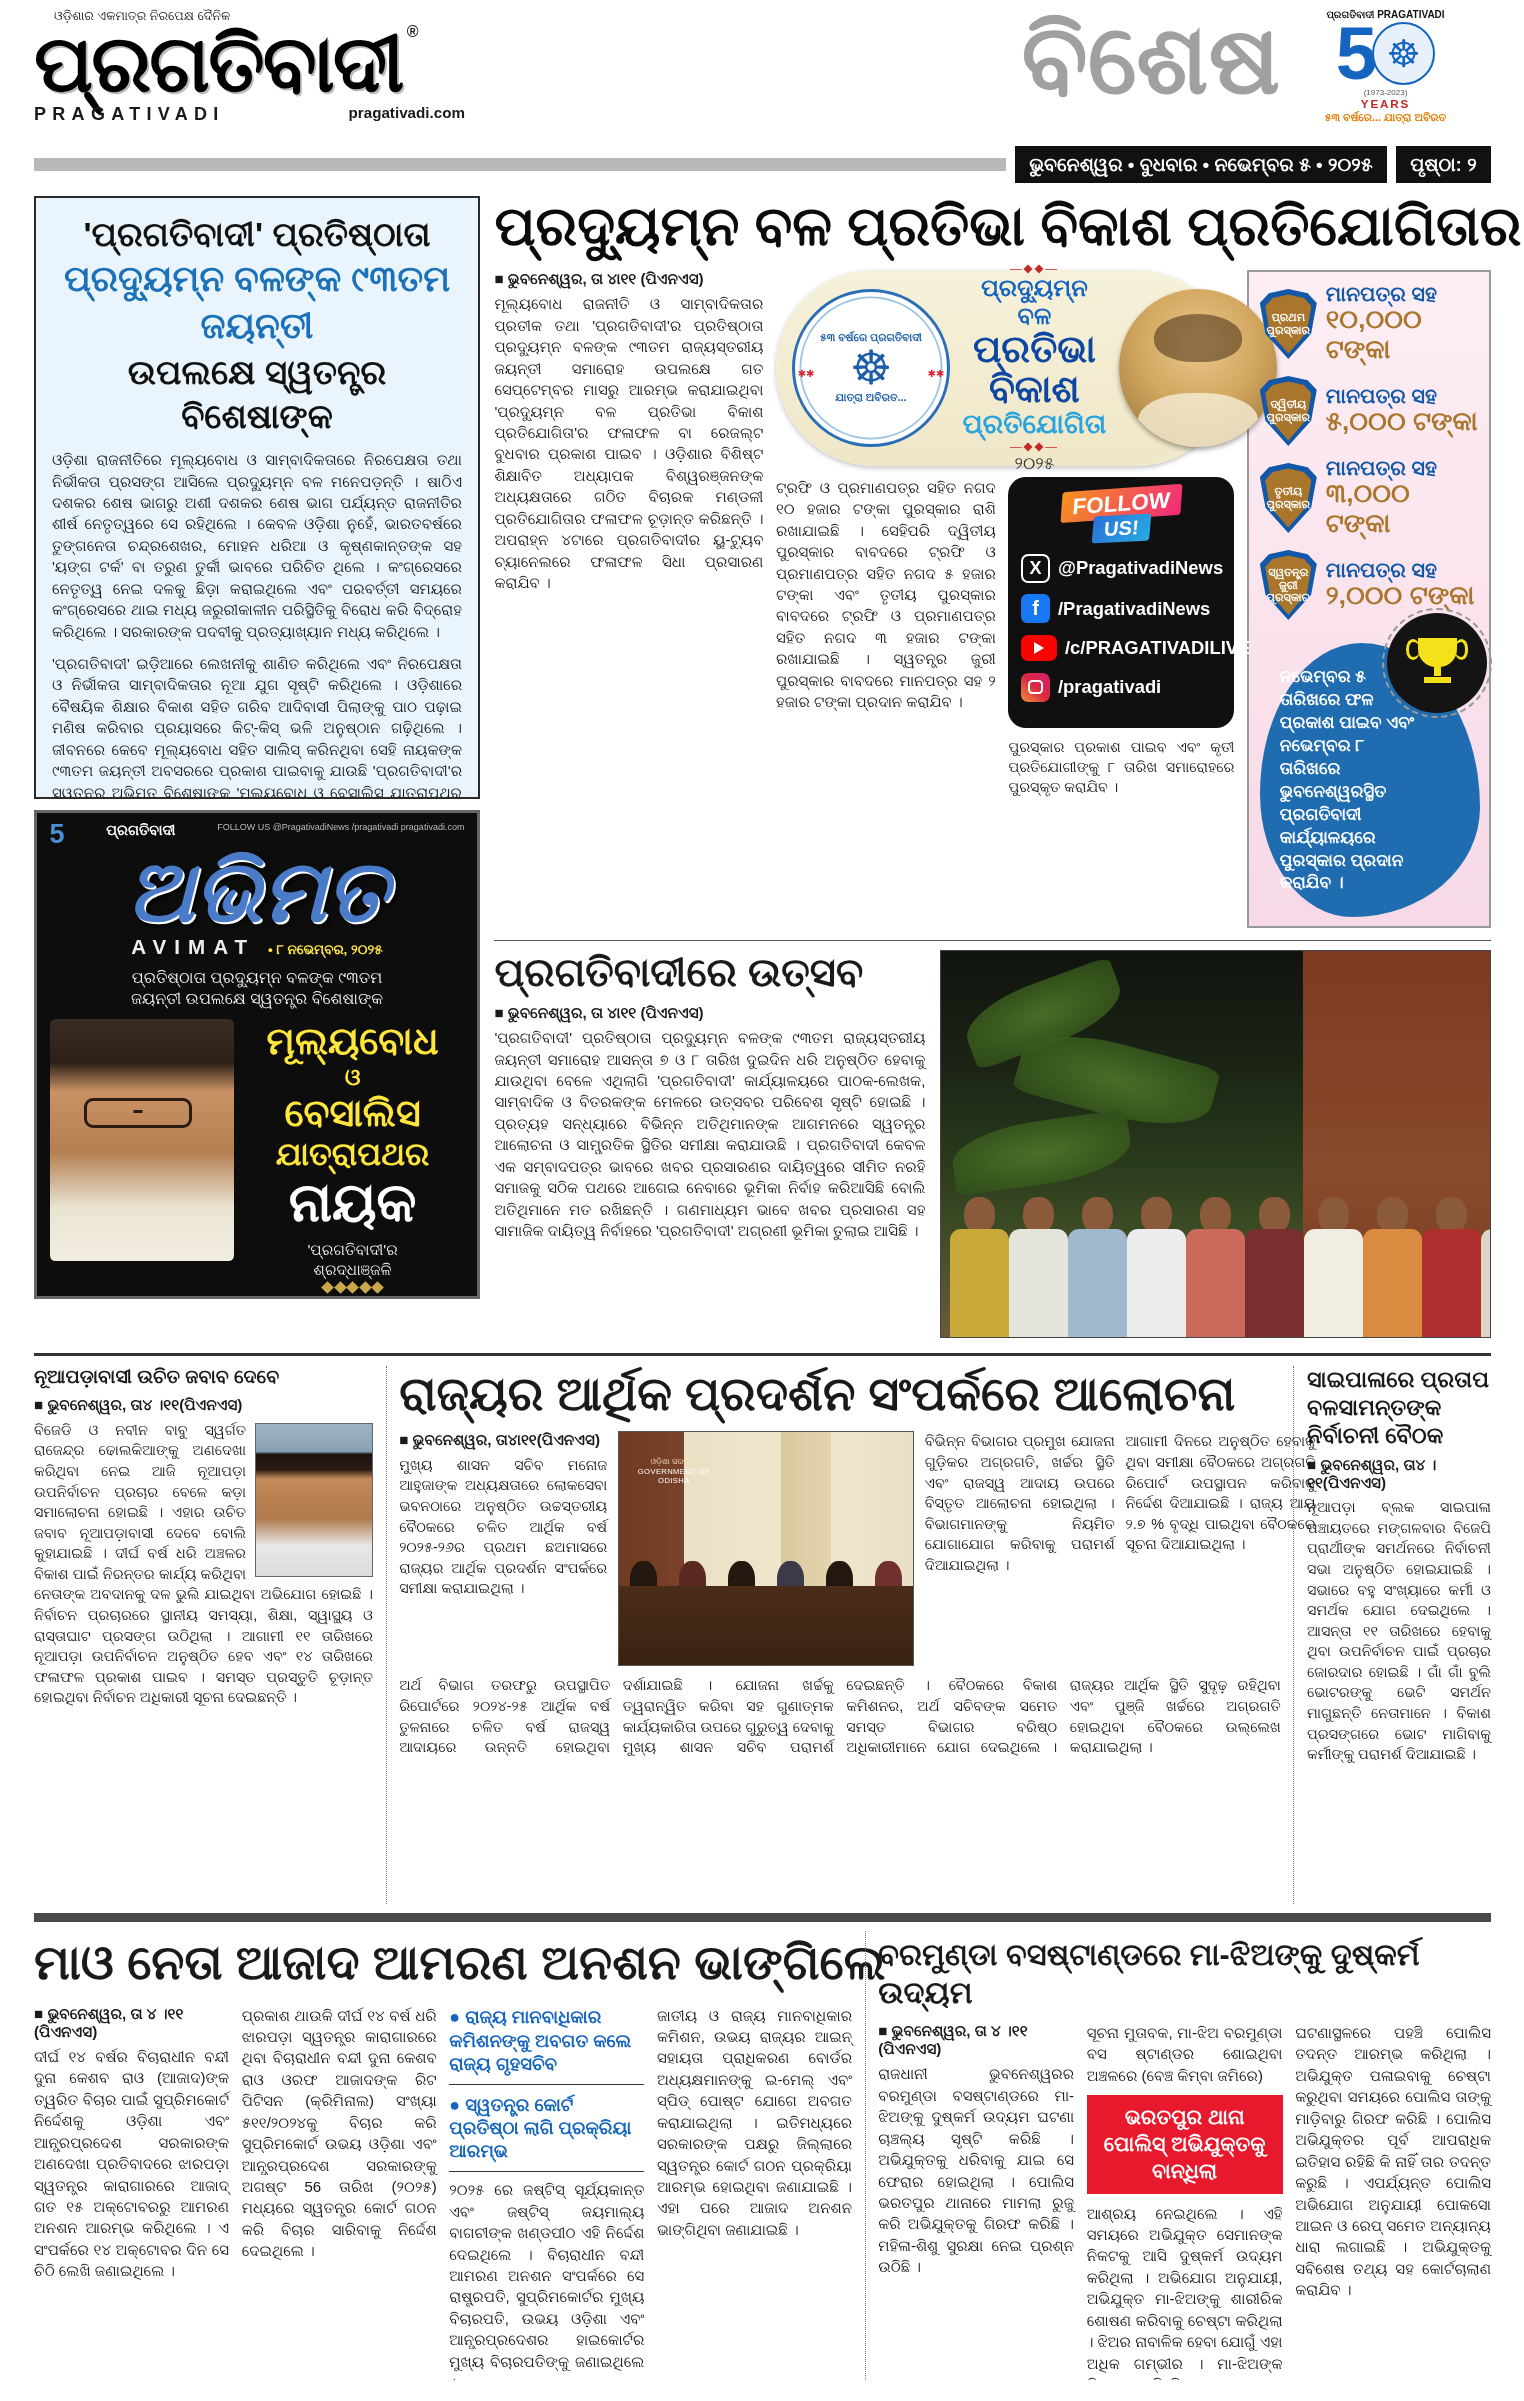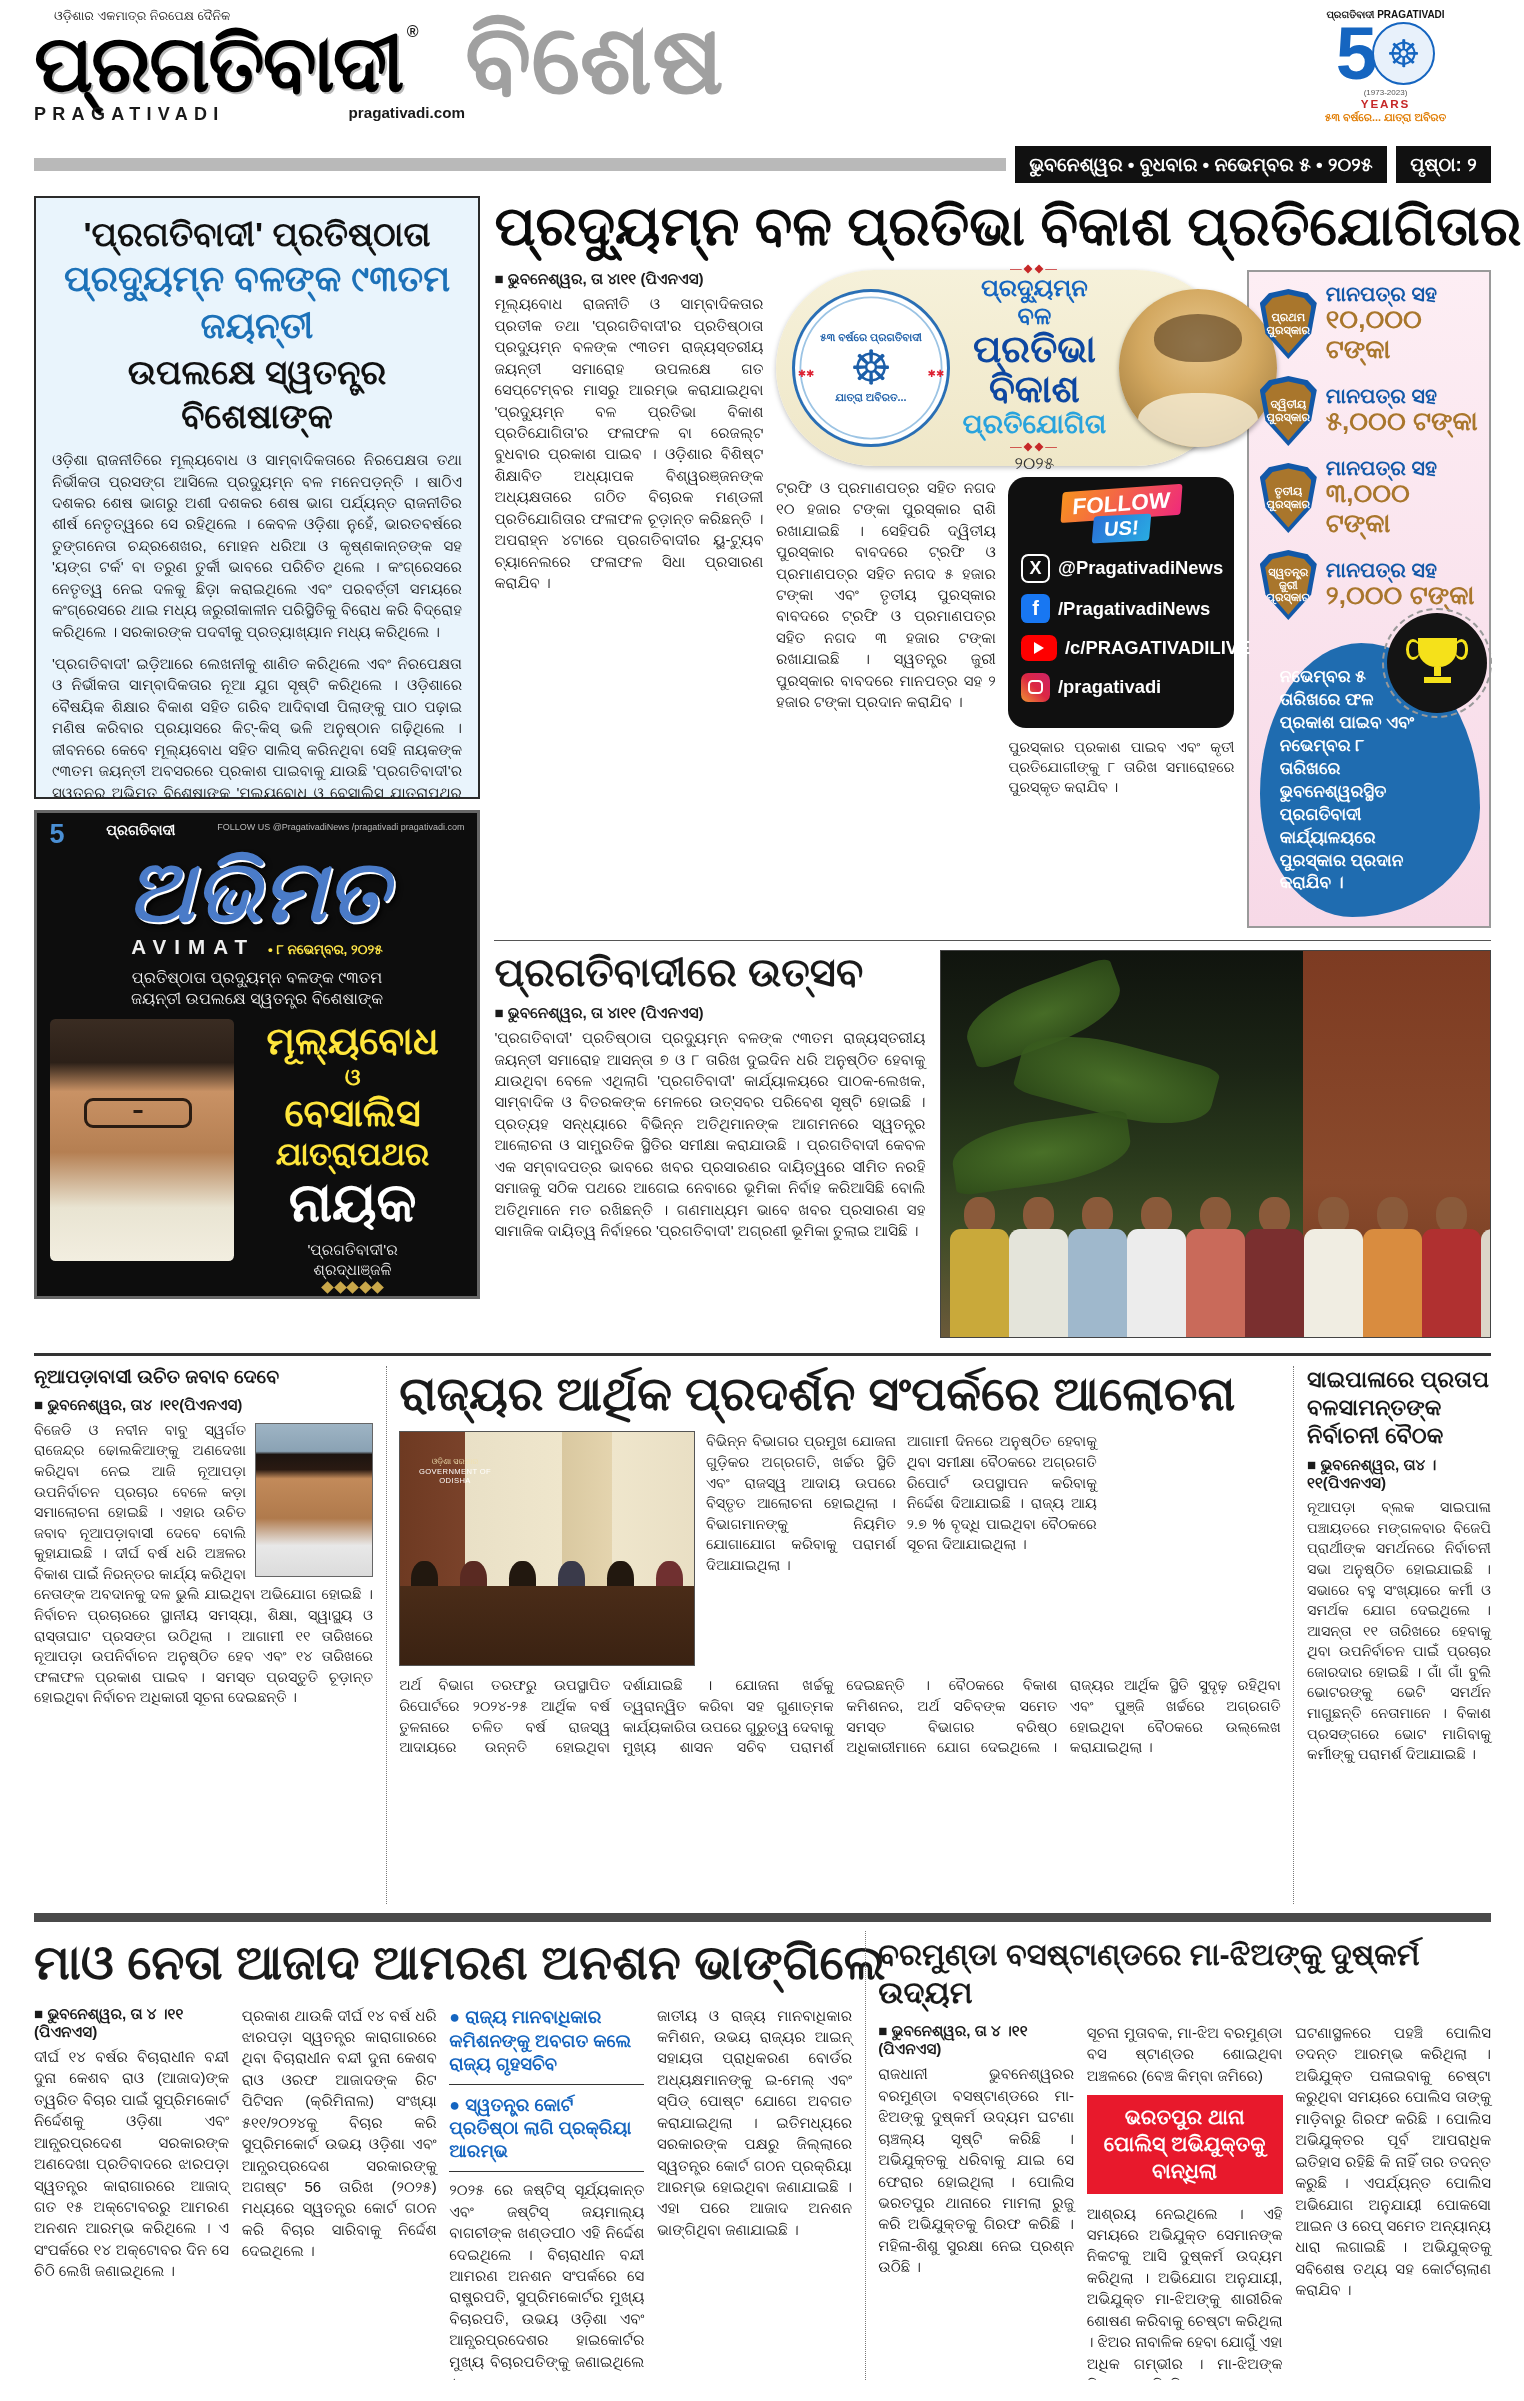--- a/index.html
+++ b/index.html
@@ -9,21 +9,21 @@
   
   .masthead { display:flex; align-items:flex-start; padding:9px 34px 0 34px; height:144px; }
   .mh-left { width:431px; }
   .tagline { font-size:12.6px; color:#222; margin-left:20px; }
   .logo-row { line-height:1; }
   .logo-odia { font-size:79px; font-weight:900; letter-spacing:-1.8px; color:#000; text-shadow:1.8px 1.8px 0 #bbb; }
   .reg { font-size:16px; vertical-align:top; font-weight:bold; }
   .logo-sub { display:flex; justify-content:space-between; margin-top:1px; }
   .logo-latin { font-weight:bold; font-size:18px; letter-spacing:6.3px; }
   .website { font-weight:bold; font-size:15.2px; }
-  .mh-center { flex:1; text-align:left; }
+  .mh-center { flex:1; text-align:right; }
   .section-title { font-size:97px; font-weight:bold; color:#a0a0a0; line-height:1.05; }
   .mh-right { width:211px; font-size:10px; text-align:center; }
   .anniv-brand { font-size:10px; font-weight:bold; color:#111; line-height:1.1; }
   .anniv-main { display:flex; align-items:center; justify-content:center; }
   .five { font-size:75px; font-weight:900; color:#1565c0; line-height:0.9; }
   .emblem { width:63px; height:63px; border-radius:50%; border:2.7px solid #1565c0; background:#e8f1fb; display:flex; align-items:center; justify-content:center; font-size:38px; color:#1565c0; margin-left:-5.4px; }
   .anniv-years { color:#c62828; font-weight:bold; font-size:11.7px; letter-spacing:1.8px; }
   .anniv-span { font-size:8px; color:#555; }
   .anniv-slogan { color:#e07b00; font-weight:bold; font-size:10.8px; margin-top:1.8px; }
 
@@ -466,20 +466,24 @@
       <div class="byline">■ ଭୁବନେଶ୍ୱର, ତା୪ ।୧୧(ପିଏନଏସ)</div>
       <div class="small-portrait"></div>
       <p class="body-text">ବିଜେଡି ଓ ନବୀନ ବାବୁ ସ୍ୱର୍ଗତ ରାଜେନ୍ଦ୍ର ଢୋଲକିଆଙ୍କୁ ଅଣଦେଖା କରିଥିବା ନେଇ ଆଜି ନୂଆପଡ଼ା ଉପନିର୍ବାଚନ ପ୍ରଚାର ବେଳେ କଡ଼ା ସମାଲୋଚନା ହୋଇଛି । ଏହାର ଉଚିତ ଜବାବ ନୂଆପଡ଼ାବାସୀ ଦେବେ ବୋଲି କୁହାଯାଇଛି । ଦୀର୍ଘ ବର୍ଷ ଧରି ଅଞ୍ଚଳର ବିକାଶ ପାଇଁ ନିରନ୍ତର କାର୍ଯ୍ୟ କରିଥିବା ନେତାଙ୍କ ଅବଦାନକୁ ଦଳ ଭୁଲି ଯାଇଥିବା ଅଭିଯୋଗ ହୋଇଛି । ନିର୍ବାଚନ ପ୍ରଚାରରେ ସ୍ଥାନୀୟ ସମସ୍ୟା, ଶିକ୍ଷା, ସ୍ୱାସ୍ଥ୍ୟ ଓ ରାସ୍ତାଘାଟ ପ୍ରସଙ୍ଗ ଉଠିଥିଲା । ଆଗାମୀ ୧୧ ତାରିଖରେ ନୂଆପଡ଼ା ଉପନିର୍ବାଚନ ଅନୁଷ୍ଠିତ ହେବ ଏବଂ ୧୪ ତାରିଖରେ ଫଳାଫଳ ପ୍ରକାଶ ପାଇବ । ସମସ୍ତ ପ୍ରସ୍ତୁତି ଚୂଡ଼ାନ୍ତ ହୋଇଥିବା ନିର୍ବାଚନ ଅଧିକାରୀ ସୂଚନା ଦେଇଛନ୍ତି ।</p>
     </article>
 
     <div class="vdot"></div>
 
     <article class="r2-mid">
       <h3>ରାଜ୍ୟର ଆର୍ଥିକ ପ୍ରଦର୍ଶନ ସଂପର୍କରେ ଆଲୋଚନା</h3>
       <div class="r2m-row">
+        <div class="r2m-colA">
+          <div class="byline">■ ଭୁବନେଶ୍ୱର, ତା୪ା୧୧(ପିଏନଏସ)</div>
+          <p class="body-text">ମୁଖ୍ୟ ଶାସନ ସଚିବ ମନୋଜ ଆହୁଜାଙ୍କ ଅଧ୍ୟକ୍ଷତାରେ ଲୋକସେବା ଭବନଠାରେ ଅନୁଷ୍ଠିତ ଉଚ୍ଚସ୍ତରୀୟ ବୈଠକରେ ଚଳିତ ଆର୍ଥିକ ବର୍ଷ ୨୦୨୫-୨୬ର ପ୍ରଥମ ଛଅମାସରେ ରାଜ୍ୟର ଆର୍ଥିକ ପ୍ରଦର୍ଶନ ସଂପର୍କରେ ସମୀକ୍ଷା କରାଯାଇଥିଲା ।</p>
+        </div>
         <div class="meeting-photo">
           <div class="mp-board">
             <div>ଓଡ଼ିଶା ସରକାର</div>
             <div class="en">GOVERNMENT OF ODISHA</div>
           </div>
           <div class="mp-people">
               <i></i>
               <i></i>
               <i></i>
               <i></i>

